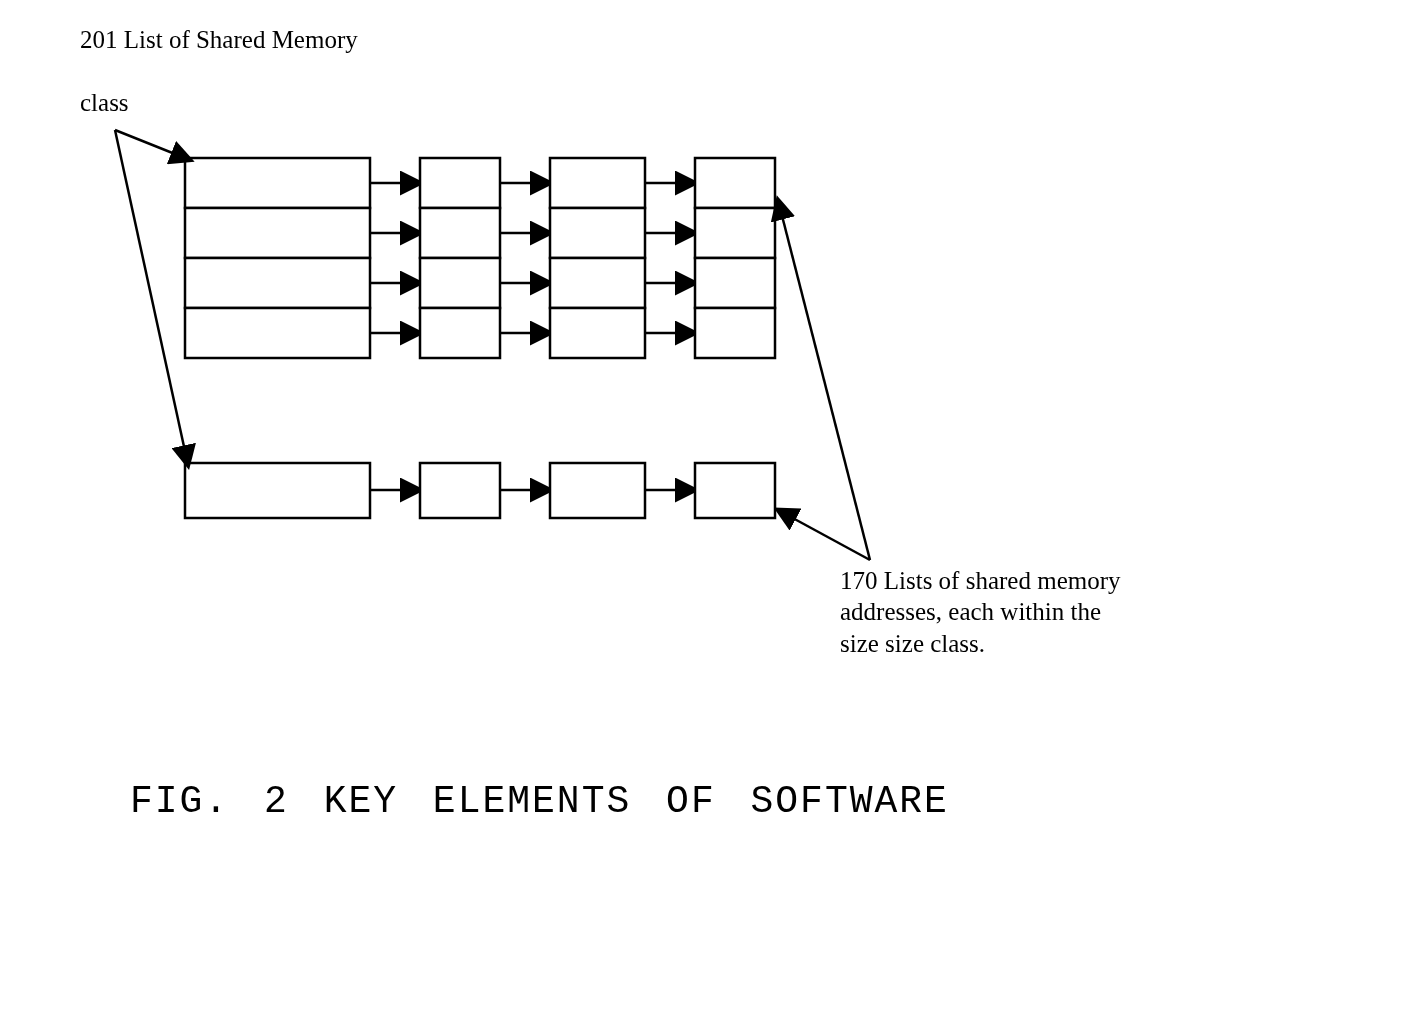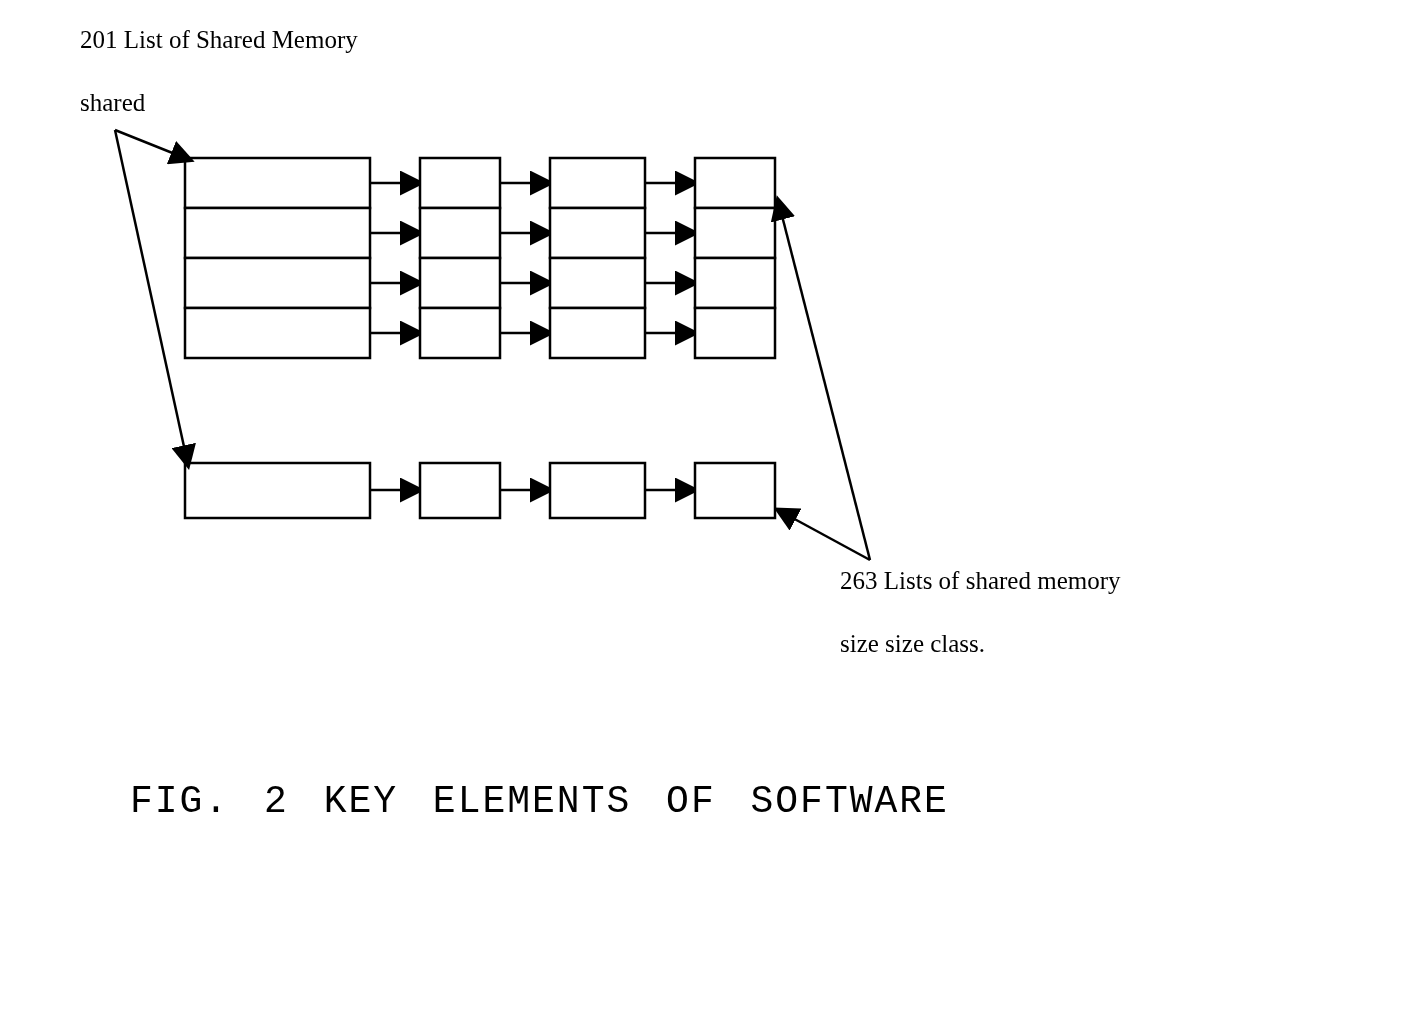--- a/index.html
+++ b/index.html
@@ -47,26 +47,26 @@
   .arrowhead { fill: #000; }
 </style>
 </head>
 <body>
 
 <div class="stage">
 
   <div class="label-201">
     <span>201 List of Shared Memory</span><br>
     <br>
-    <span>shared</span>
+    <span>class</span>
   </div>
 
   <div class="label-202">
-    <span>263 Lists of shared memory</span><br>
-    <br>
+    <span>170 Lists of shared memory</span><br>
+    <span>addresses, each within the</span><br>
     <span>size size class.</span>
   </div>
 
   <div class="fig-title">FIG. 2   KEY ELEMENTS OF SOFTWARE</div>
 
   <svg width="1406" height="1034">
     <defs>
       <marker id="ah" markerWidth="10" markerHeight="10" refX="8" refY="5" orient="auto">
         <path d="M0,0 L10,5 L0,10 Z" class="arrowhead"></path>
       </marker>

